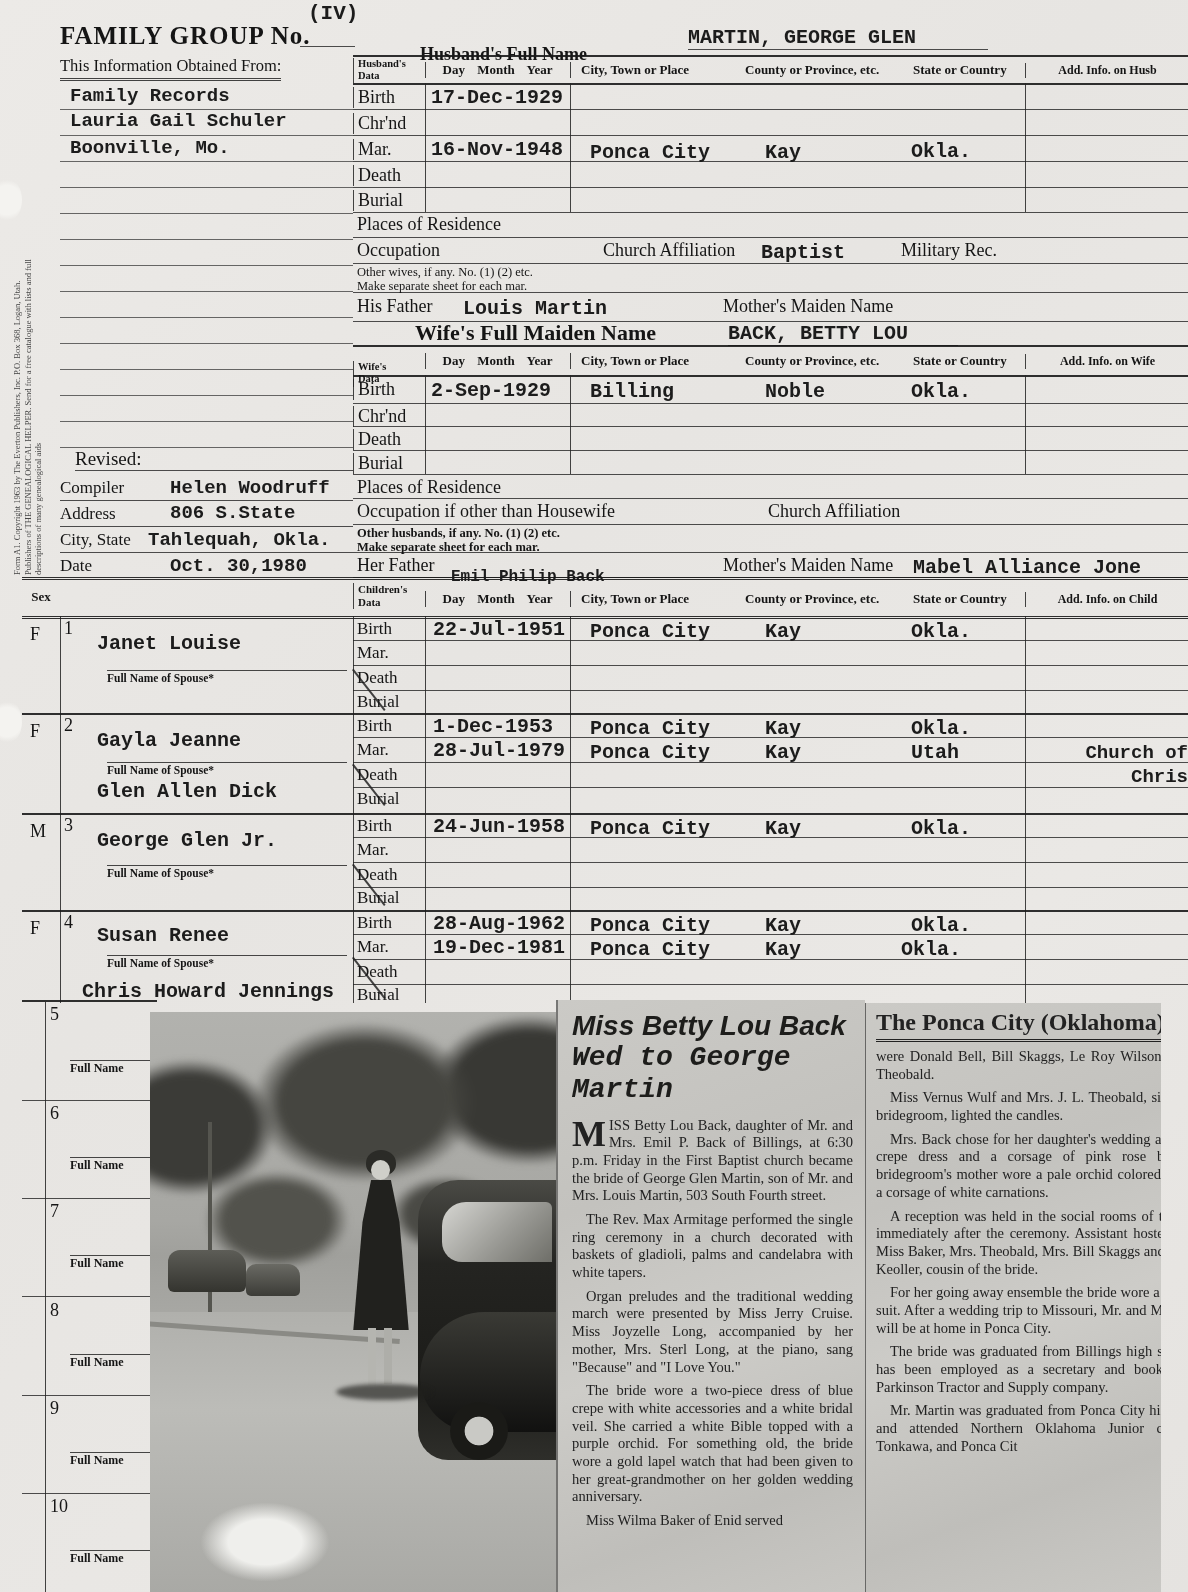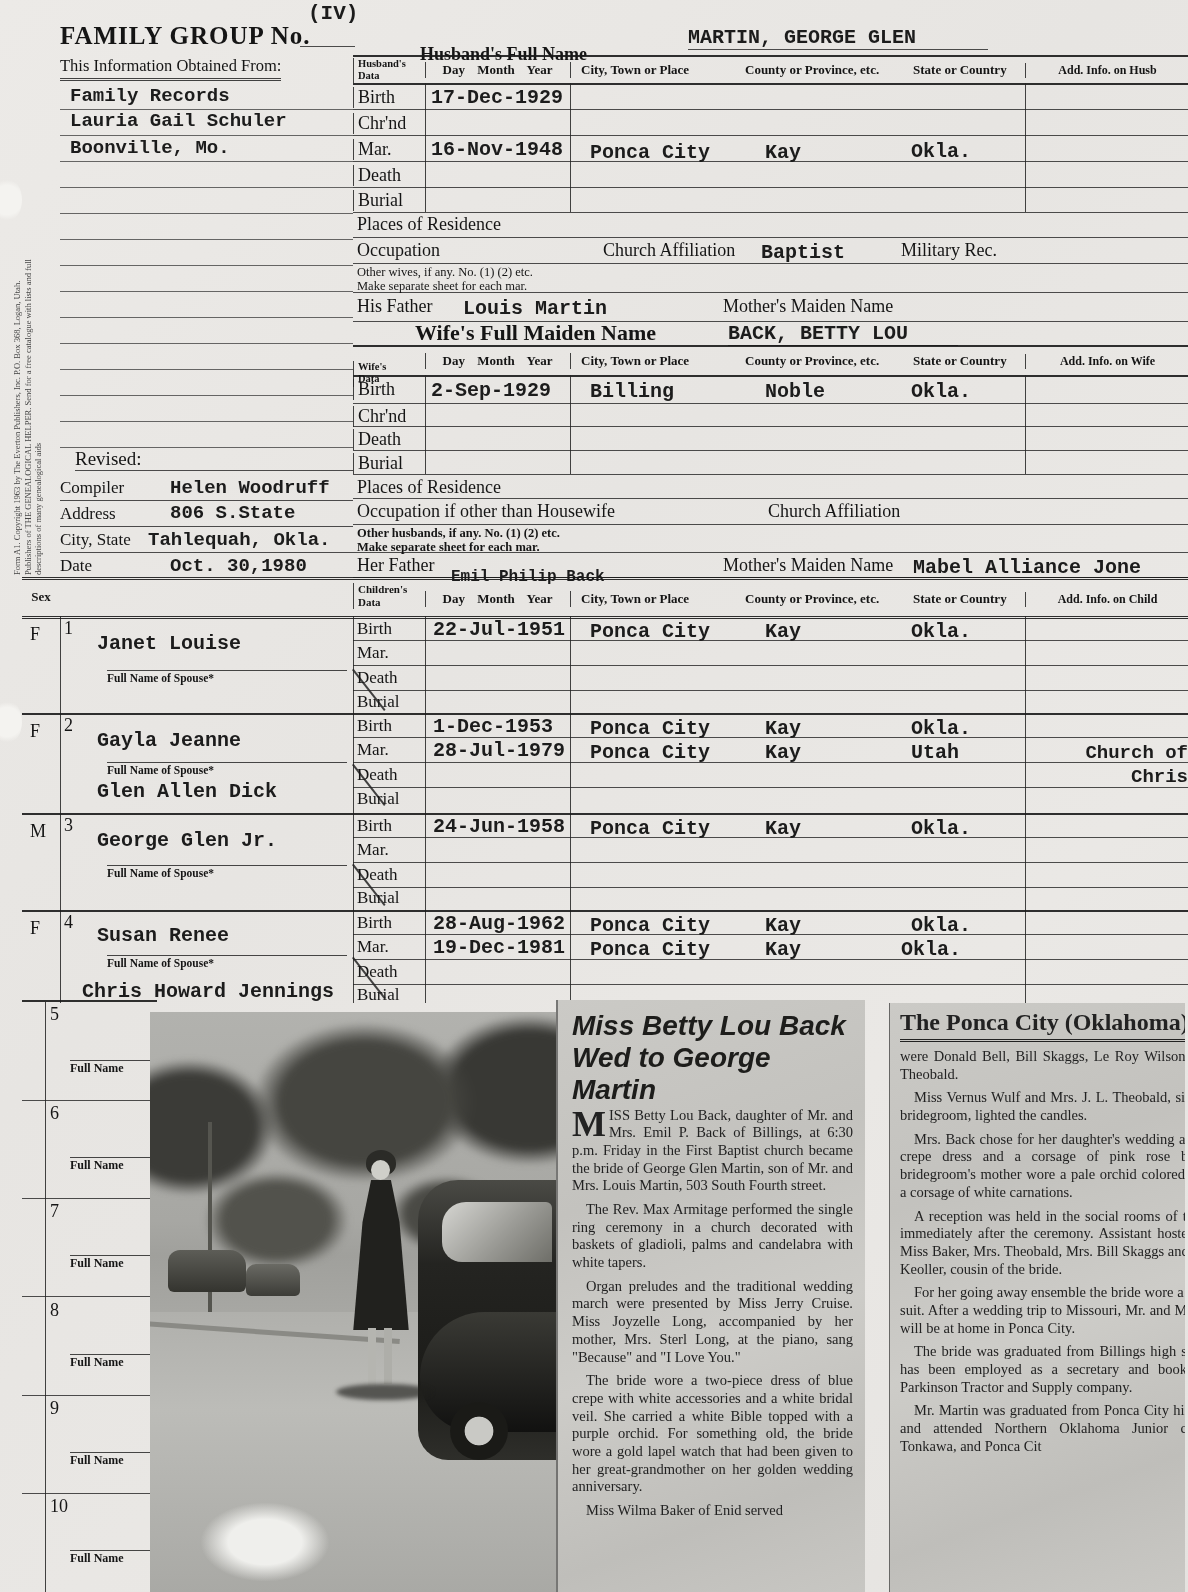--- a/index.html
+++ b/index.html
@@ -303,31 +303,31 @@
       clip-path:polygon(35% 0,65% 0,78% 28%,92% 100%,8% 100%,22% 28%);background:#21211e;"></div>
     <div class="abs" style="left:218px;top:316px;width:8px;height:58px;background:#b5b5b0;"></div>
     <div class="abs" style="left:234px;top:316px;width:8px;height:56px;background:#aeaea9;"></div>
     <div class="abs" style="left:186px;top:372px;width:96px;height:16px;border-radius:50%;background:rgba(30,30,28,.65);filter:blur(2px);"></div>
     <div class="abs" style="left:50px;top:490px;width:130px;height:80px;border-radius:50%;
       background:radial-gradient(ellipse,#efefec 0 40%,rgba(239,239,236,0) 70%);"></div>
   </div>
 
   <div class="abs news" style="left:556px;top:1000px;width:309px;height:612px;padding:10px 12px 0 14px;box-sizing:border-box;border-left:2px solid rgba(40,40,40,.5);">
     <div style="font-family:'Liberation Sans',sans-serif;font-weight:bold;font-style:italic;font-size:28px;line-height:1.15;color:#1d1d1b;">Miss Betty Lou Back</div>
-    <div style="font-family:Liberation Sans, sans-serif;font-weight:bold;font-style:italic;font-size:28px;line-height:1.15;color:#1d1d1b;">Wed to George Martin</div>
+    <div style="font-family:Liberation Mono, monospace;font-weight:bold;font-style:italic;font-size:28px;line-height:1.15;color:#1d1d1b;margin-bottom:10px;">Wed to George Martin</div>
     <p style="text-indent:0;">
       <span style="float:left;font-size:36px;line-height:.82;font-weight:bold;padding:3px 3px 0 0;">M</span><span>ISS Betty Lou Back, daughter of Mr. and Mrs. Emil P. Back of Billings, at 6:30 p.m. Friday in the First Baptist church became the bride of George Glen Martin, son of Mr. and Mrs. Louis Martin, 503 South Fourth street.</span>
     </p>
     <p>The Rev. Max Armitage performed the single ring ceremony in a church decorated with baskets of gladioli, palms and candelabra with white tapers.</p>
     <p>Organ preludes and the traditional wedding march were presented by Miss Jerry Cruise. Miss Joyzelle Long, accompanied by her mother, Mrs. Sterl Long, at the piano, sang "Because" and "I Love You."</p>
     <p>The bride wore a two-piece dress of blue crepe with white accessories and a white bridal veil. She carried a white Bible topped with a purple orchid. For something old, the bride wore a gold lapel watch that had been given to her great-grandmother on her golden wedding anniversary.</p>
     <p>Miss Wilma Baker of Enid served</p>
   </div>
 
-  <div class="abs news" style="left:865px;top:1003px;width:296px;height:589px;padding:6px 0 0 10px;box-sizing:border-box;overflow:hidden;border-left:1.5px solid rgba(40,40,40,.6);margin-left:24px;">
+  <div class="abs news" style="left:865px;top:1003px;width:296px;height:589px;padding:6px 0 0 10px;box-sizing:border-box;overflow:hidden;border-left:1.5px solid rgba(40,40,40,.6);">
     <div style="font-family:'Liberation Serif',serif;font-weight:bold;font-size:24px;white-space:nowrap;border-bottom:3px double #222;padding-bottom:3px;margin-bottom:6px;width:360px;">The Ponca City (Oklahoma)</div>
     <div style="width:345px;">
       <p style="text-indent:0;">were Donald Bell, Bill Skaggs, Le Roy Wilson and J. L. Theobald.</p>
       <p>Miss Vernus Wulf and Mrs. J. L. Theobald, sister of the bridegroom, lighted the candles.</p>
       <p>Mrs. Back chose for her daughter's wedding a dark blue crepe dress and a corsage of pink rose buds. The bridegroom's mother wore a pale orchid colored dress and a corsage of white carnations.</p>
       <p>A reception was held in the social rooms of the church immediately after the ceremony. Assistant hostesses were Miss Baker, Mrs. Theobald, Mrs. Bill Skaggs and Mrs. Bill Keoller, cousin of the bride.</p>
       <p>For her going away ensemble the bride wore a blue linen suit. After a wedding trip to Missouri, Mr. and Mrs. Martin will be at home in Ponca City.</p>
       <p>The bride was graduated from Billings high school and has been employed as a secretary and bookkeeper at Parkinson Tractor and Supply company.</p>
       <p>Mr. Martin was graduated from Ponca City high school, and attended Northern Oklahoma Junior college at Tonkawa, and Ponca Cit</p>
     </div>

